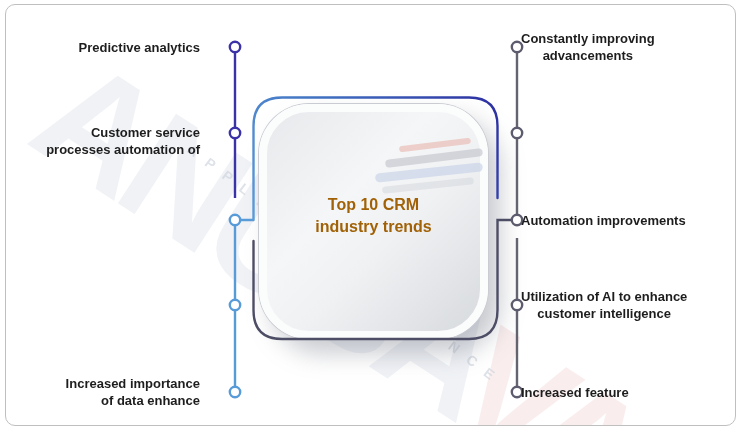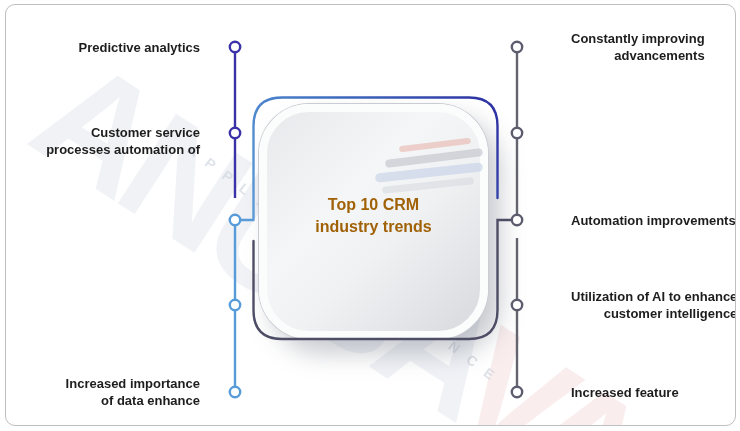--- a/index.html
+++ b/index.html
@@ -44,21 +44,21 @@
   }
   
   .wires{position:absolute;left:0;top:0;width:740px;height:431px;}
   
   .item{
     position:absolute;transform:translateY(-50%);
     font-size:13px;font-weight:700;line-height:17px;color:#1d1d1d;
     white-space:pre;
   }
   .item.left{right:535px;text-align:right;}
-  .item.right{left:565px;text-align:right;}
+  .item.right{left:515px;text-align:center;}
 </style>
 </head>
 <body>
 
 <div class="stage">
   <div class="frame">
 
     <div class="wm-big"><span>ANUBA</span><span class="wm-accent">VAM</span></div>
     <div class="wm-small">APPLYING EXPERIENCE</div>
 

